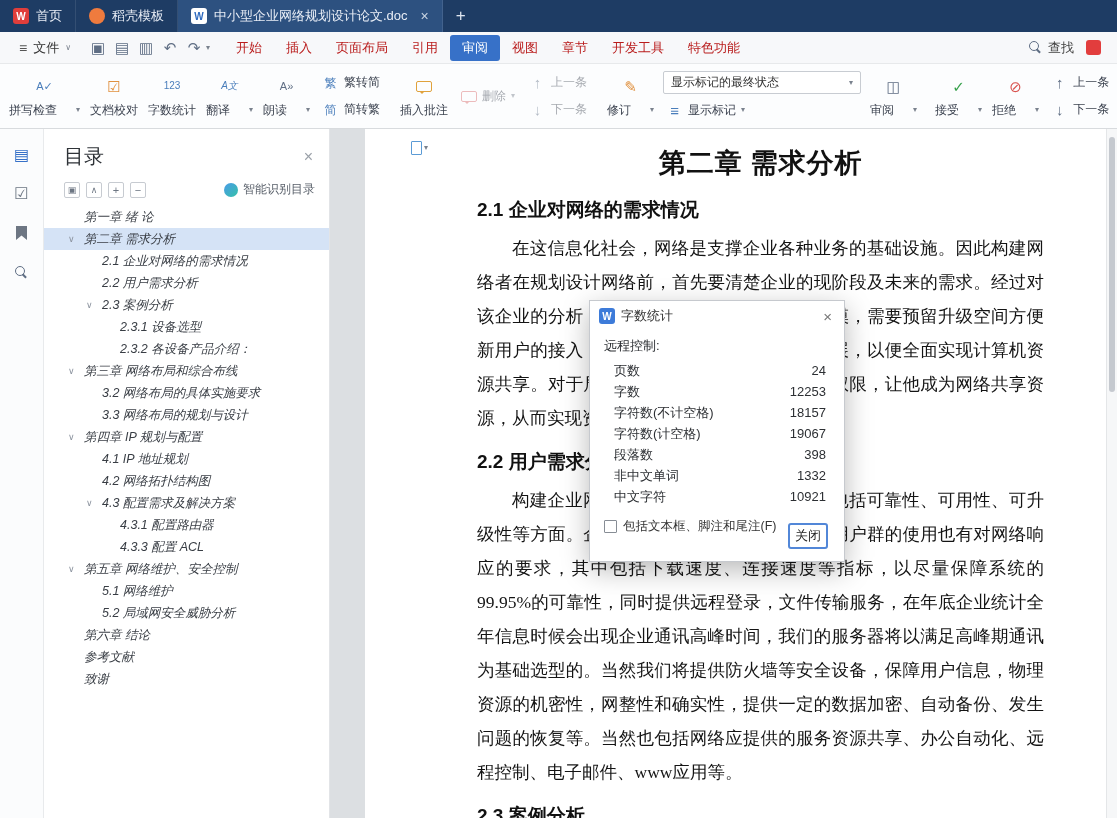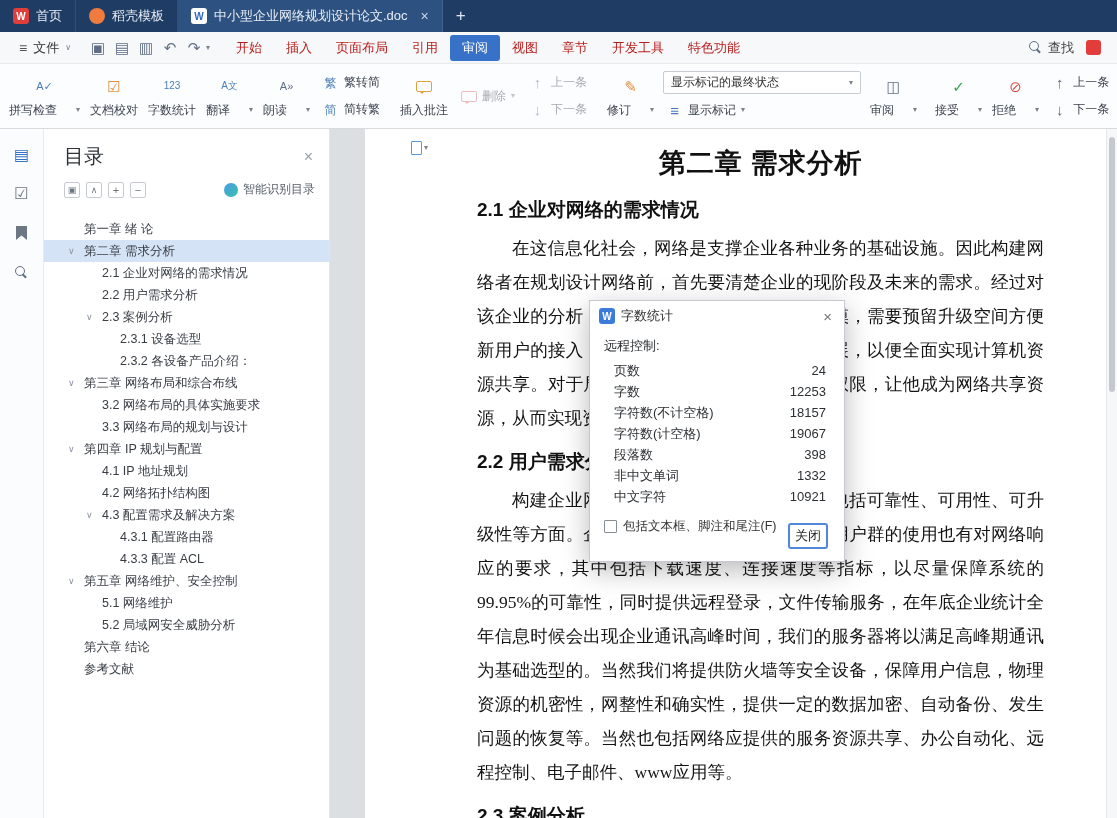--- a/index.html
+++ b/index.html
@@ -78,21 +78,21 @@
   .sidebar { position:absolute; left:44px; top:129px; width:286px; bottom:0; background:#fff;
              border-right:1px solid #e2e4e7; overflow:hidden; }
   .sb-head { display:flex; align-items:center; justify-content:space-between; padding:14px 16px 0 20px; }
   .sb-title { font-size:20px; color:#2f3338; }
   .sb-close { color:#9aa0a8; font-size:16px; }
   .sb-tools { display:flex; align-items:center; padding:11px 14px 0 20px; }
   .sb-tool { width:16px; height:16px; border:1px solid #c7cbd1; border-radius:2px; color:#6d7683;
              font-size:10px; display:flex; align-items:center; justify-content:center; margin-right:6px; background:#fff; }
   .sb-smart { margin-left:auto; display:flex; align-items:center; gap:5px; font-size:12px; color:#5a616b; }
   .smart-icon { width:14px; height:14px; border-radius:50%; background:linear-gradient(135deg,#4a9be8,#35c1a9); }
-  .sb-tree { margin-top:20px; }
+  .sb-tree { margin-top:8px;font-style:italic; }
   .toc-item { height:22px; display:flex; align-items:center; font-size:12.5px; color:#383d44; position:relative; white-space:nowrap; }
   .toc-item.selected { background:var(--selected-toc-bg); }
   .toc-chevron { position:absolute; font-size:9px; color:#8b939e; top:6px; }
   .toc-item.lv1 { padding-left:40px; } .toc-item.lv1 .toc-chevron { left:24px; }
   .toc-item.lv2 { padding-left:58px; } .toc-item.lv2 .toc-chevron { left:42px; }
   .toc-item.lv3 { padding-left:76px; }
 
   
   .docarea { position:absolute; left:330px; top:129px; right:0; bottom:0; background:var(--doc-area-bg); overflow:hidden; }
   .page { position:absolute; left:35px; top:0; right:11px; height:780px; background:#fff; }
@@ -210,21 +210,21 @@
       <div class="rbtn-big">
         <div class="bigicon">
           <span class="icong" style="color: rgb(74, 126, 187); font-size: 10px;">123</span>
         </div>
         <div class="lbl-row">
           <span>字数统计</span>
         </div>
       </div>
       <div class="rbtn-big">
         <div class="bigicon">
-          <span class="icong" style="color: rgb(74, 126, 187); font-size: 10px;">A文</span>
+          <span class="icong" style="color: rgb(74, 126, 187); font-size: 10px; font-style: italic;">A文</span>
         </div>
         <div class="lbl-row">
           <span>翻译</span>
           <span class="caret">▾</span>
         </div>
       </div>
       <div class="rbtn-big">
         <div class="bigicon">
           <span class="icong" style="color: rgb(95, 110, 132); font-size: 11px;">A»</span>
         </div>
@@ -463,20 +463,23 @@
       </div>
       <div class="toc-item lv2">
         <span>5.2 局域网安全威胁分析</span>
       </div>
       <div class="toc-item lv1">
         <span>第六章 结论</span>
       </div>
       <div class="toc-item lv1">
         <span>参考文献</span>
       </div>
+      <div class="toc-item lv1">
+        <span>致谢</span>
+      </div>
     </div>
 </div>
 
 <div class="docarea">
   <div class="page">
     <div class="page-tool">
       <span class="page-glyph"></span>
       <span class="caret">▾</span>
     </div>
     <div class="page-inner">

